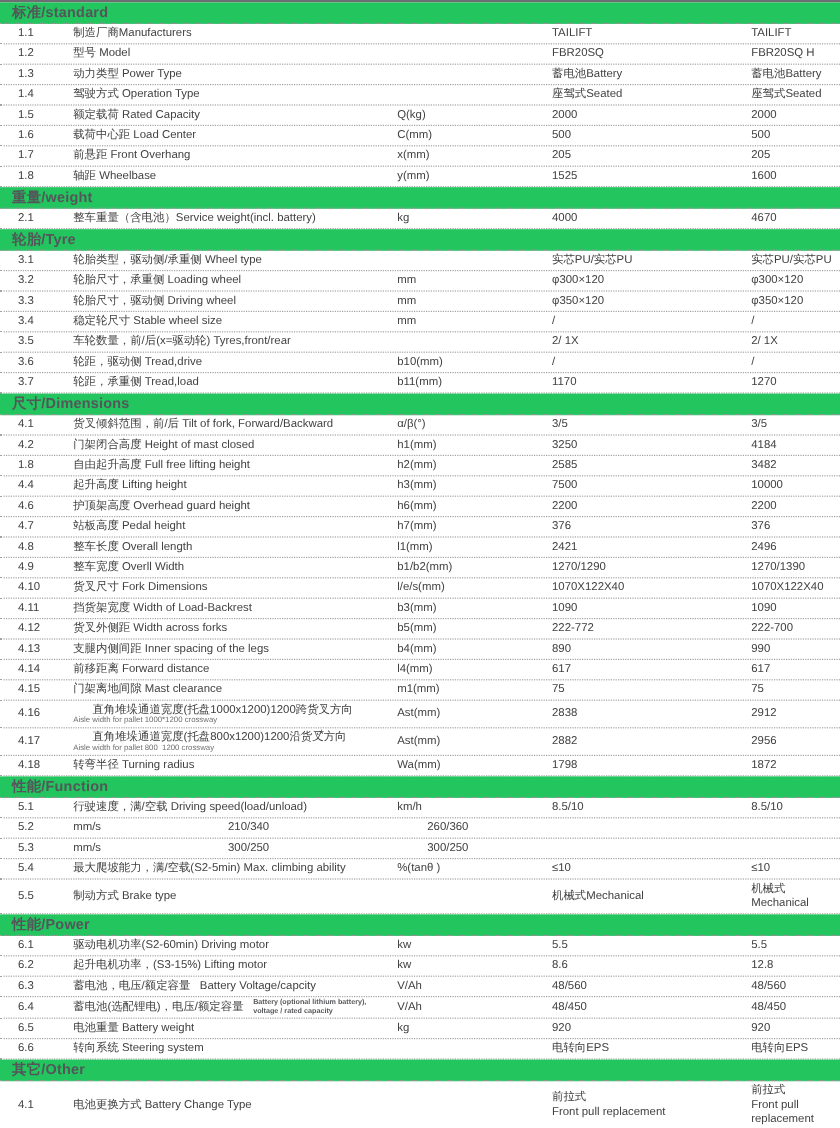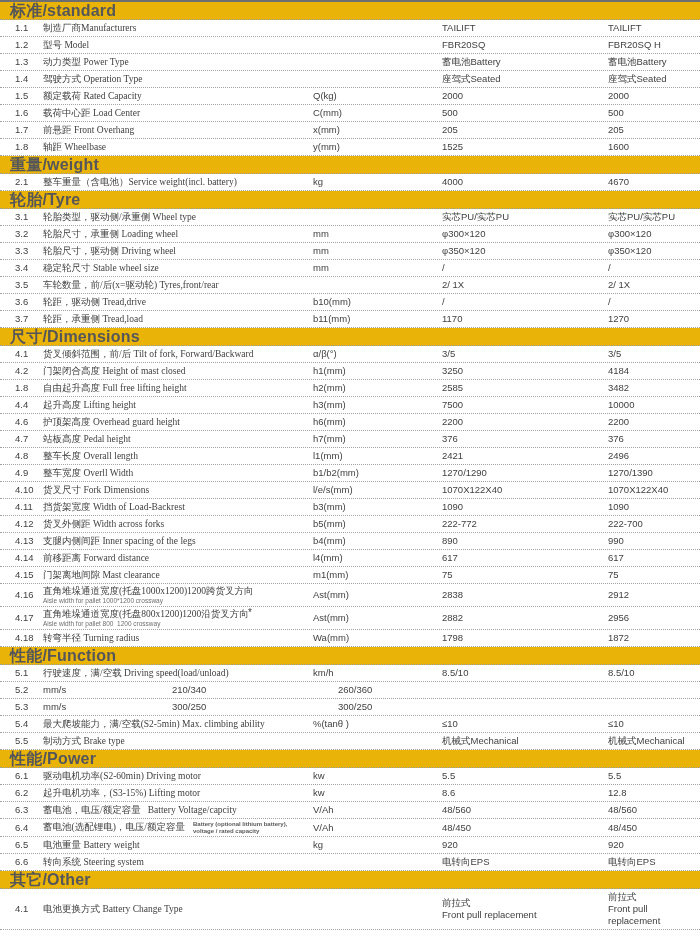--- a/index.html
+++ b/index.html
@@ -1,28 +1,28 @@
 <!DOCTYPE html>
 <html><head>
 <meta charset="utf-8">
 <style>
   html,body{margin:0;padding:0;background:#fff;}
   body{width:700px;font-family:"Liberation Sans","DejaVu Sans",sans-serif;color:#414042;}
   .page{width:700px;border-top:2px solid #6d6e71;box-sizing:border-box;}
-  .band{background:#eab308;color:#54565a;font-size:16px;height:13px;line-height:13px;
+  .band{background:#22c55e;color:#54565a;font-size:12px;height:13px;line-height:13px;
         padding:2px 0 2px 10px;border-bottom:1px dotted #9d9d9d;font-weight:bold;letter-spacing:.2px;}
   .row{display:flex;align-items:center;border-bottom:1px dotted #a3a3a3;padding:2px 0;
        font-size:9.5px;line-height:12px;box-sizing:border-box;}
-  .c-no{width:43px;padding-left:15px;box-sizing:border-box;flex:none;}
+  .c-no{width:61px;padding-left:15px;box-sizing:border-box;flex:none;}
   .c-label{width:270px;flex:none;white-space:pre;position:relative;}
   .c-sym{width:129px;flex:none;white-space:pre;}
   .c-v1{width:166px;flex:none;white-space:pre-line;}
   .c-v2{flex:1;white-space:pre-line;overflow:hidden;}
-  .main-label{display:inline;font-family:Liberation Serif, serif;}
-  .block .main-label{display:block;line-height:11px;}
+  .main-label{display:inline;}
+  .block .main-label{display:block;line-height:11px;margin-left:16px;}
   .sub{display:block;font-size:6.5px;line-height:7px;color:#6d6e71;letter-spacing:0;}
   .isub{display:inline-block;font-size:6px;line-height:6.5px;color:#58595b;
         white-space:pre-line;vertical-align:middle;margin-left:8px;font-weight:bold;}
   .cond{font-size:8.5px;letter-spacing:-0.2px;}
   .star{position:absolute;left:205px;top:-2px;font-size:10px;color:#414042;}
 </style>
 </head>
 <body>
 
 <div class="page">

